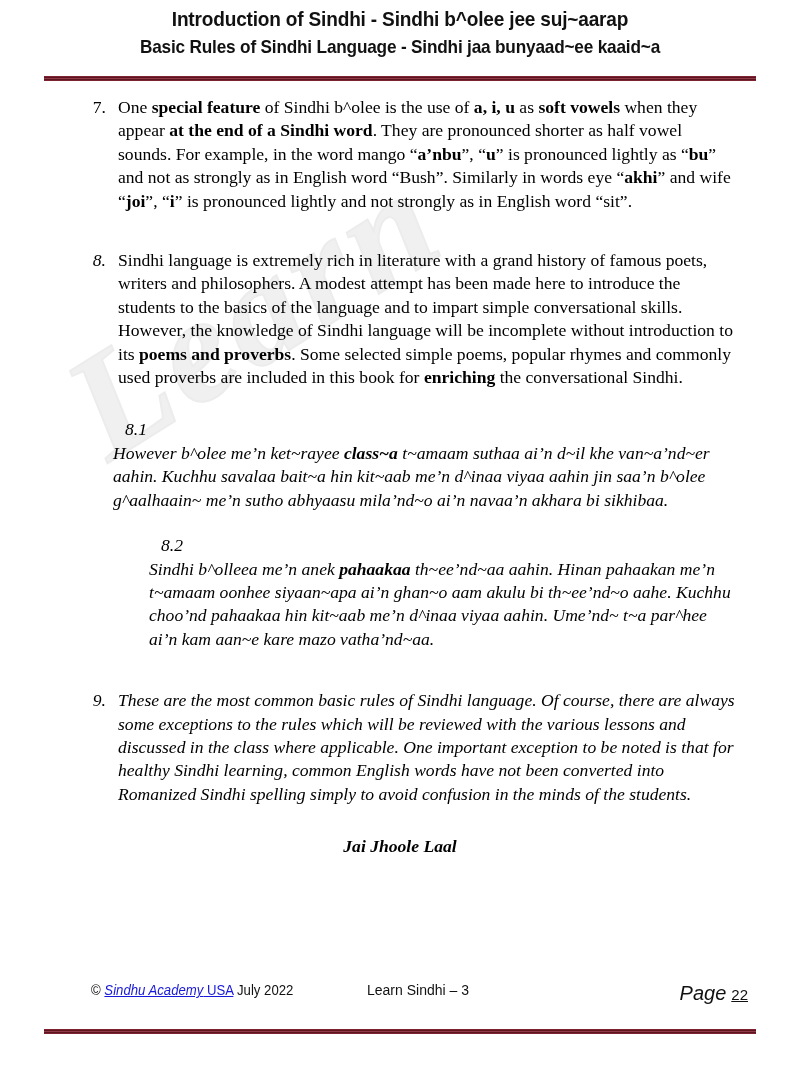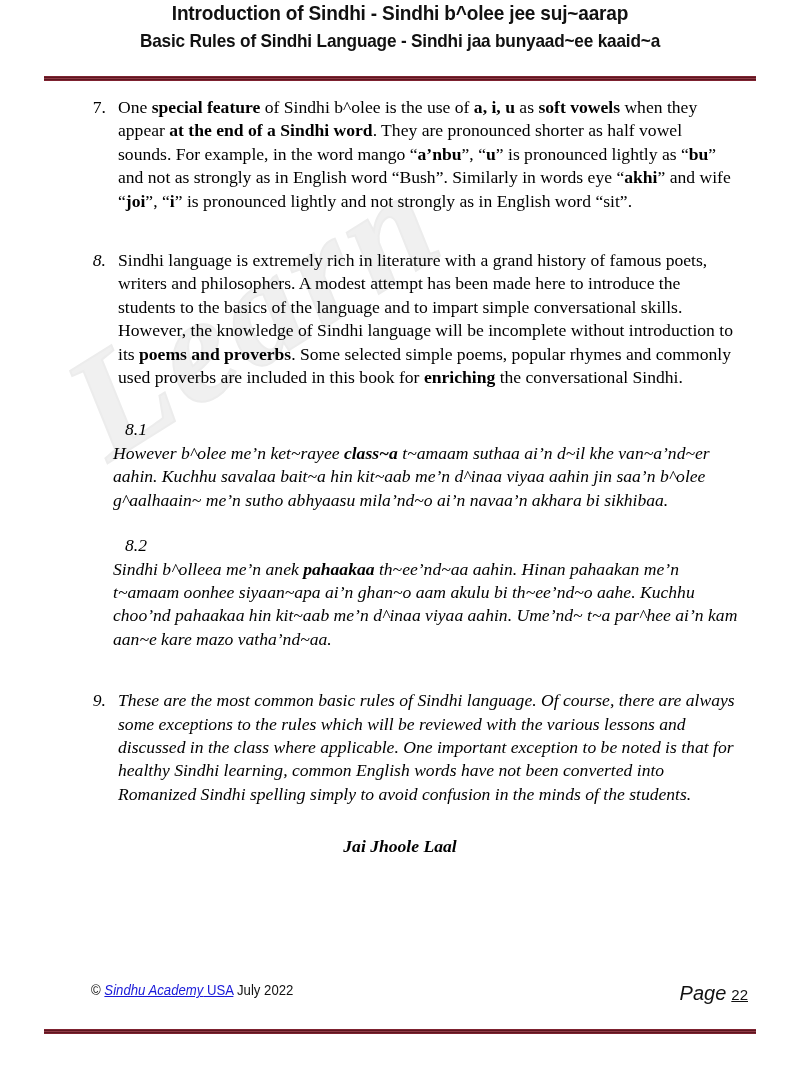--- a/index.html
+++ b/index.html
@@ -39,20 +39,21 @@
     color: #f0f0f0;
     -webkit-text-stroke: 2px #ececec;
     white-space: nowrap;
     line-height: 1.05;
   }
 
   
   .page-header {
     position: relative;
     z-index: 2;
+    padding-top: 6px;
     text-align: center;
   }
   .header-line {
     font-family: "Liberation Sans", "DejaVu Sans", sans-serif;
     font-weight: bold;
     color: #111111;
     letter-spacing: -0.2px;
     transform: scaleX(0.93);
     transform-origin: center;
   }
@@ -127,21 +128,21 @@
     margin-right: 16px;
     font-style: italic;
   }
 
   .num-italic { font-style: italic; }
 
   .item-7  { margin-top: 0px; }
   .item-8  { margin-top: 36px; }
   .para-8b { margin-top: 0px; }
   .item-81 { margin-top: 29px; }
-  .item-82 { margin-top: 22px; }
+  .item-82 { margin-top: 22px; margin-left: 36px; }
   .item-9  { margin-top: 38px; font-style: italic; }
 
   b, strong { font-weight: bold; }
 
   .closing {
     margin-top: 30px;
     text-align: center;
     font-size: 17.6px;
     font-weight: bold;
     font-style: italic;
@@ -245,14 +246,15 @@
     <div class="item-num">9.</div>
     <div class="item-body">These are the most common basic rules of Sindhi language. Of course, there are always some exceptions to the rules which will be reviewed with the various lessons and discussed in the class where applicable. One important exception to be noted is that for healthy Sindhi learning, common English words have not been converted into Romanized Sindhi spelling simply to avoid confusion in the minds of the students.</div>
   </div>
 
   <div class="closing">Jai Jhoole Laal</div>
 </div>
 
 <div class="rule-bottom"></div>
 <div class="page-footer">
   <div class="footer-left"><span>©</span> <a class="footer-link" href="#"><span class="fl-italic">Sindhu Academy</span><span> USA</span></a><span> July 2022</span></div>
+  <div class="footer-center">Learn Sindhi – 3</div>
   <div class="footer-right"><span class="page-word">Page</span><span class="page-num">22</span></div>
 </div>
 
 </body></html>

